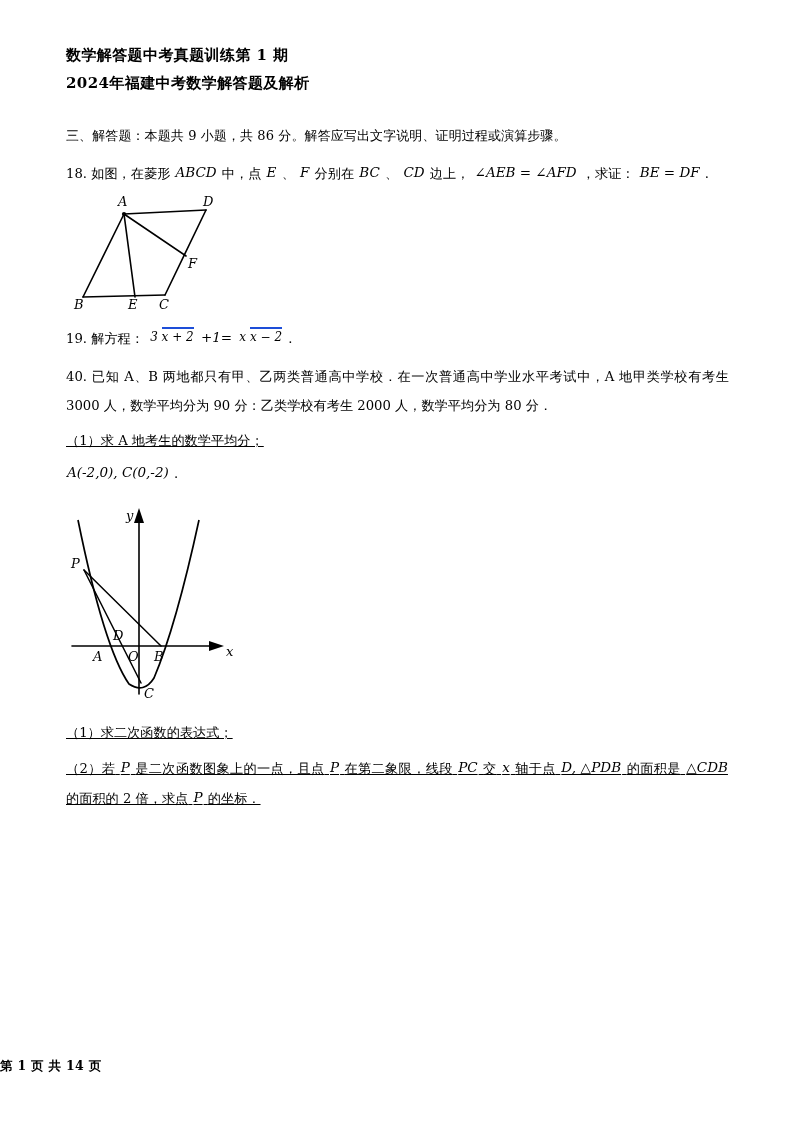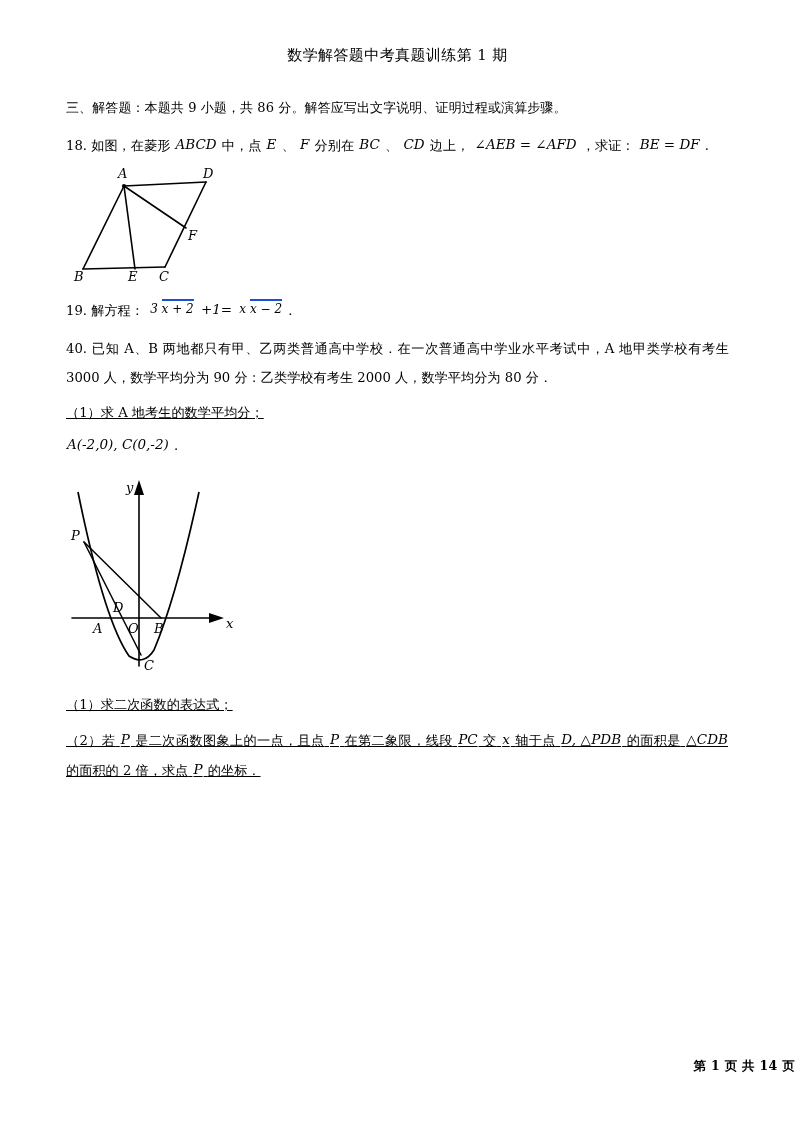--- a/index.html
+++ b/index.html
@@ -24,22 +24,22 @@
   }
   .content {
     position: absolute;
     left: 66px;
     top: 0;
     width: 663px;
   }
 
   
   .doc-title {
-    text-align: center;
-    font-weight: normal;
+    text-align: left;
+    font-weight: bold;
     font-size: 15px;
     line-height: 28px;
     letter-spacing: 0.4px;
   }
   .title-block { padding-top: 41px; }
 
   
   .section-head {
     font-weight: normal;
     font-size: 13px;
@@ -98,34 +98,35 @@
   }
 
   .fig { margin: 4px 0 0 0; }
 
   
   .footer {
     position: absolute;
     left: 0;
     top: 1058px;
     width: 795px;
-    text-align: right;
+    text-align: left;
     font-size: 12.5px;
     font-weight: bold;
     letter-spacing: 0.3px;
   }
 </style>
 </head>
 <body>
 
 <div class="page">
   <div class="content">
 
     <div class="title-block">
       <div class="doc-title">数学解答题中考真题训练第 1 期</div>
+      <div class="doc-title">2024年福建中考数学解答题及解析</div>
     </div>
 
     <div class="section-head">三、解答题：本题共 9 小题，共 86 分。解答应写出文字说明、证明过程或演算步骤。</div>
 
 
     <div class="q">
       <span>18.</span>
       <span>如图，在菱形</span>
       <span class="mi">ABCD</span>
       <span>中，点</span>

